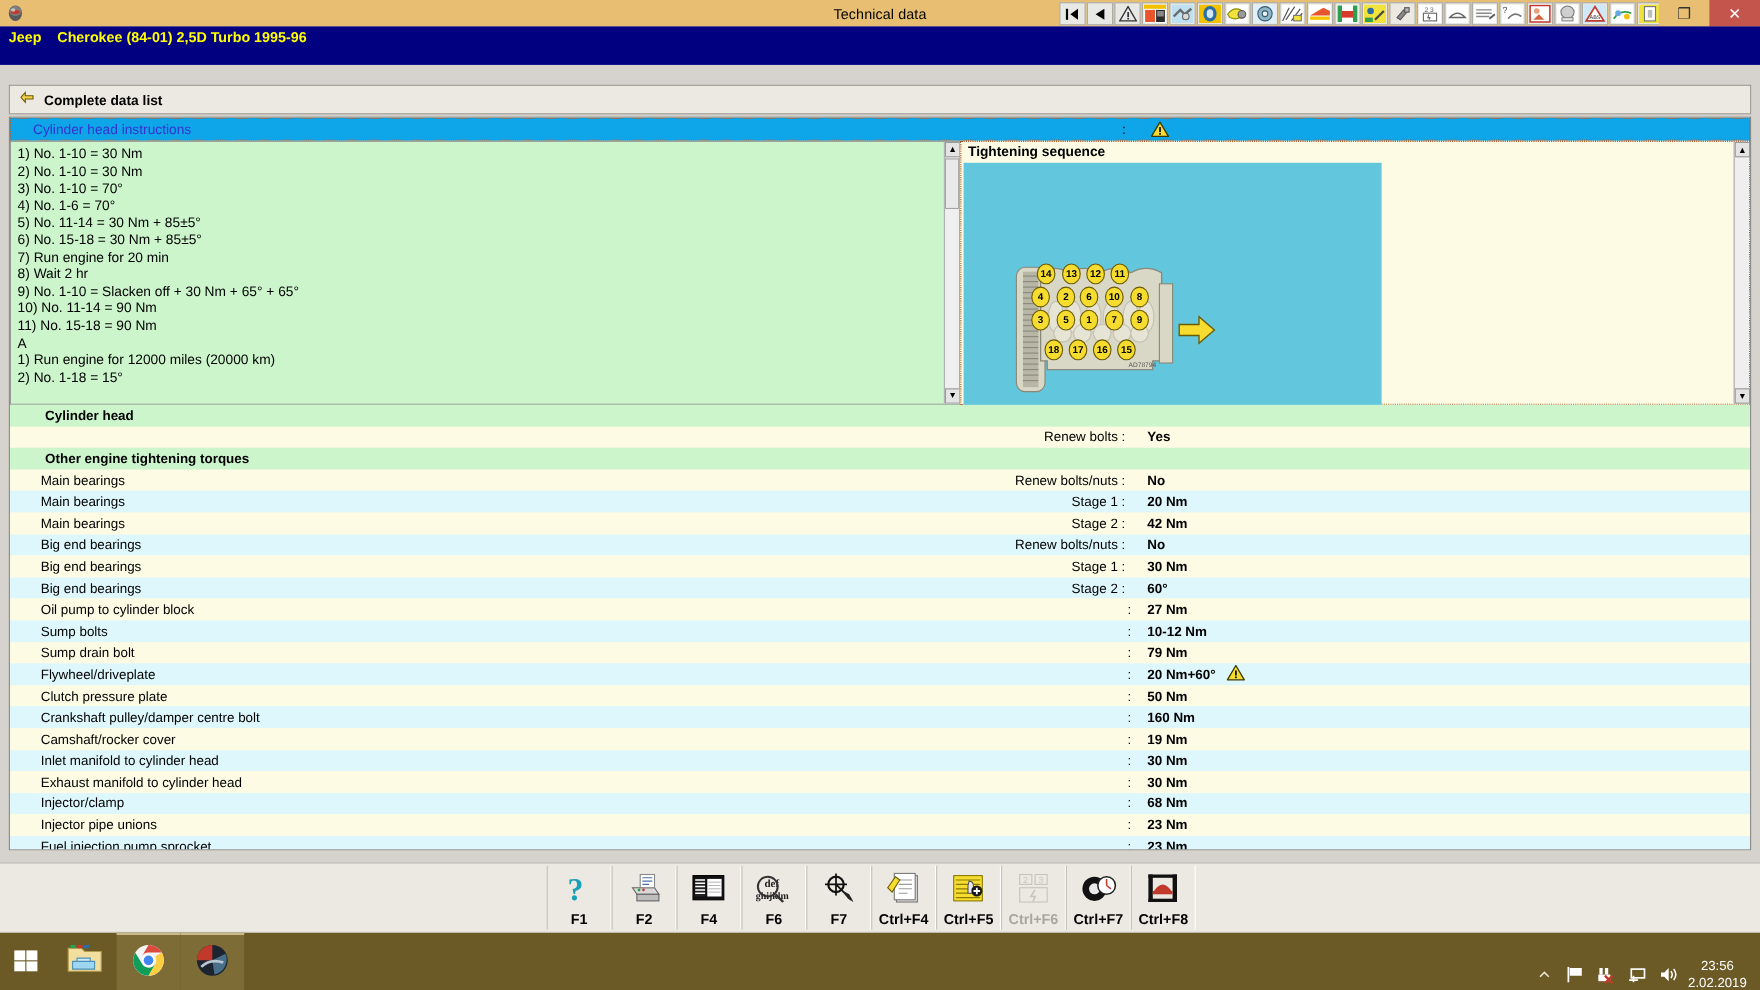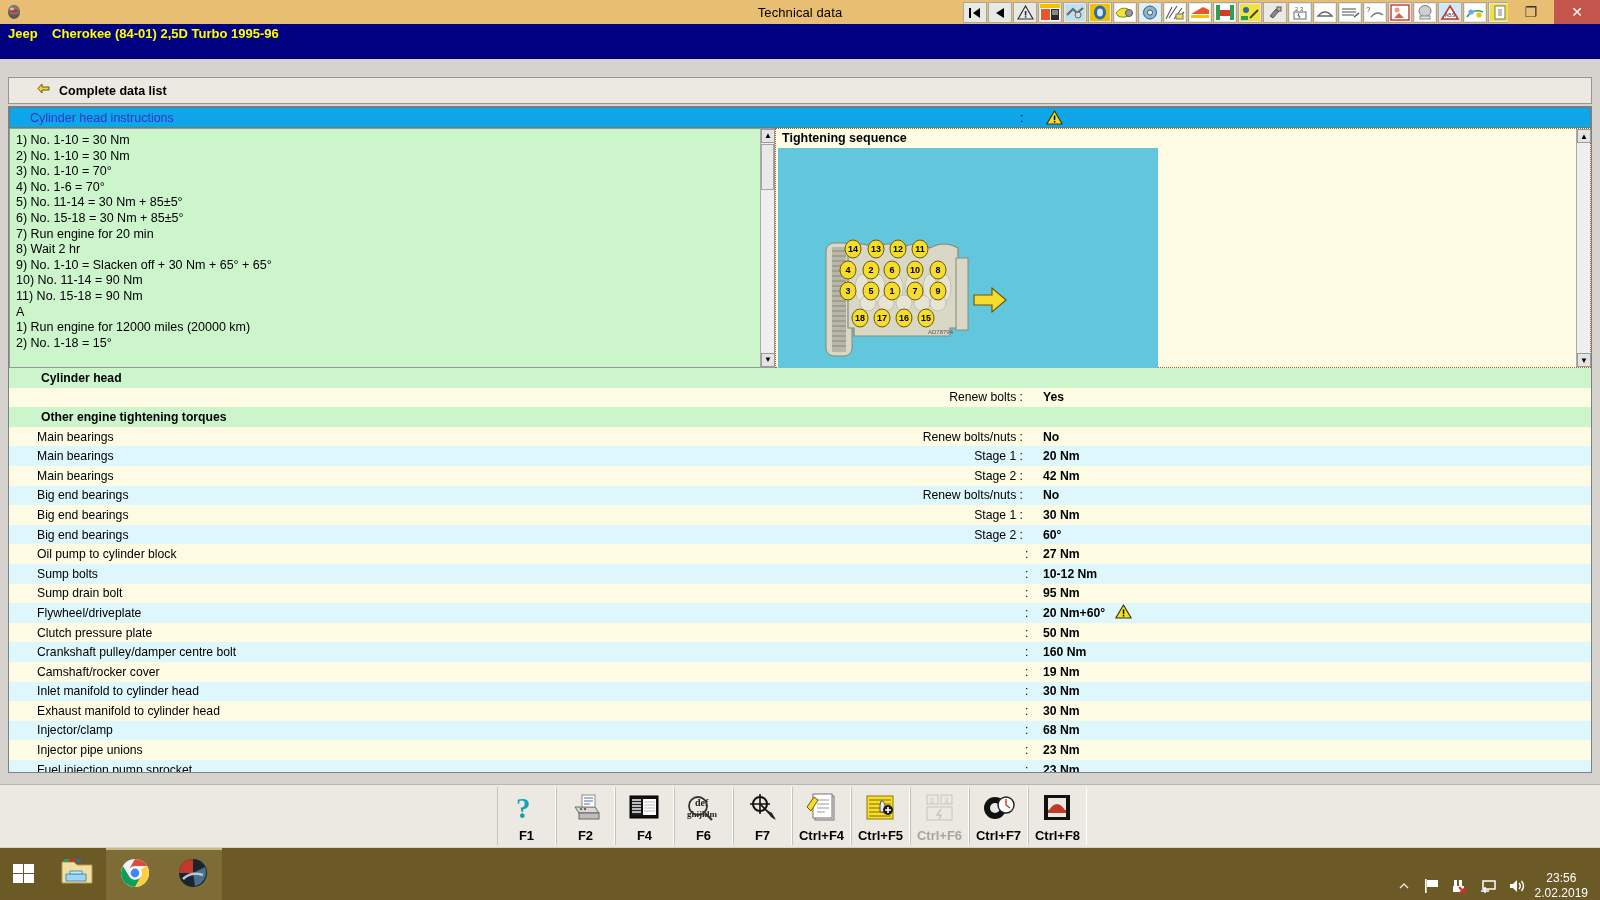--- a/index.html
+++ b/index.html
@@ -58,21 +58,21 @@
   
   .greystrip {
     position: absolute; top: 59px; left: 0; width: 1600px; height: 18px;
     background: #d6d3ce;
   }
 
   
   .cdl-bar {
     position: absolute; top: 77px; left: 8px; width: 1584px; height: 27px;
     background: #ece9e2; border: 1px solid #9a968f;
-    display: flex; align-items: center; padding-left: 27px; gap: 8px;
+    display: flex; align-items: center; padding-left: 8px; gap: 8px;
   }
   .cdl-bar .label { font-size: 12.5px; font-weight: bold; color: #000; }
 
   
   .panel {
     position: absolute; top: 106px; left: 8px; width: 1584px; height: 667px;
     background: #fdfbe4; border: 1px solid #808080;
     overflow: hidden;
   }
 
@@ -84,21 +84,21 @@
   }
   .dotrow .t-left {
     position: absolute; left: 20px; font-size: 12.5px; color: #3333cc;
   }
   .dotrow .colon { position: absolute; left: 1010px; font-size: 12.5px; color: #000; }
   .dotrow .warn { position: absolute; left: 1036px; top: 2px; }
 
   
   .split { display: flex; height: 240px; }
   .textpane {
-    width: 766px; background: #ccf5cc;
+    width: 864px; background: #ccf5cc;
     border: 1px solid #999; position: relative;
     font-size: 12.5px; line-height: 15.6px; color: #000;
     padding: 4px 6px; overflow: hidden;
   }
   .textpane .line { white-space: pre; }
   .vscroll {
     position: absolute; right: 0; top: 0; width: 14px; height: 100%;
     background: #efefef; border-left: 1px solid #aaa;
     display: flex; flex-direction: column; justify-content: space-between;
   }
@@ -581,21 +581,21 @@
         <span class="rvalue">27 Nm</span>
       </div>
       <div class="row even">
         <span class="rlabel">Sump bolts</span>
         <span class="rcolon">:</span>
         <span class="rvalue">10-12 Nm</span>
       </div>
       <div class="row odd">
         <span class="rlabel">Sump drain bolt</span>
         <span class="rcolon">:</span>
-        <span class="rvalue">95 Nm</span>
+        <span class="rvalue">79 Nm</span>
       </div>
       <div class="row even">
         <span class="rlabel">Flywheel/driveplate</span>
         <span class="rcolon">:</span>
         <span class="rvalue">20 Nm+60°</span>
         <span class="rwarn">
           <svg width="17" height="15" viewBox="0 0 17 15">
               <path d="M8.5 1 L16.2 14 L0.8 14 Z" fill="#f5dc2e" stroke="#3a3a00" stroke-width="1.2" stroke-linejoin="round"></path>
               <rect x="7.8" y="5.5" width="1.5" height="4.6" fill="#000"></rect>
               <rect x="7.8" y="11" width="1.5" height="1.5" fill="#000"></rect>

